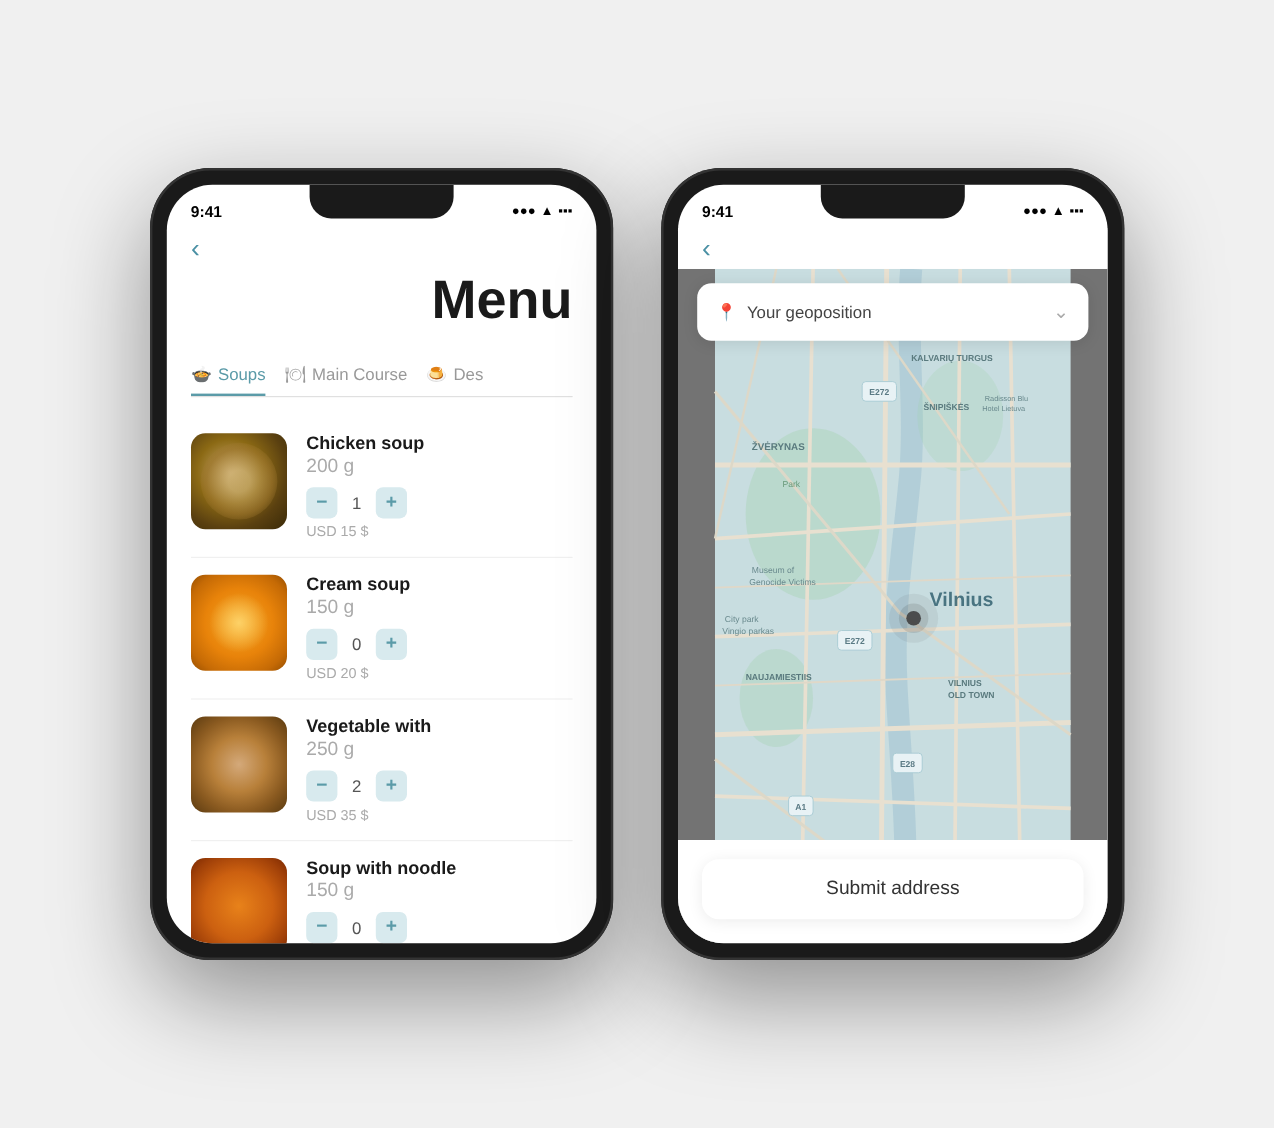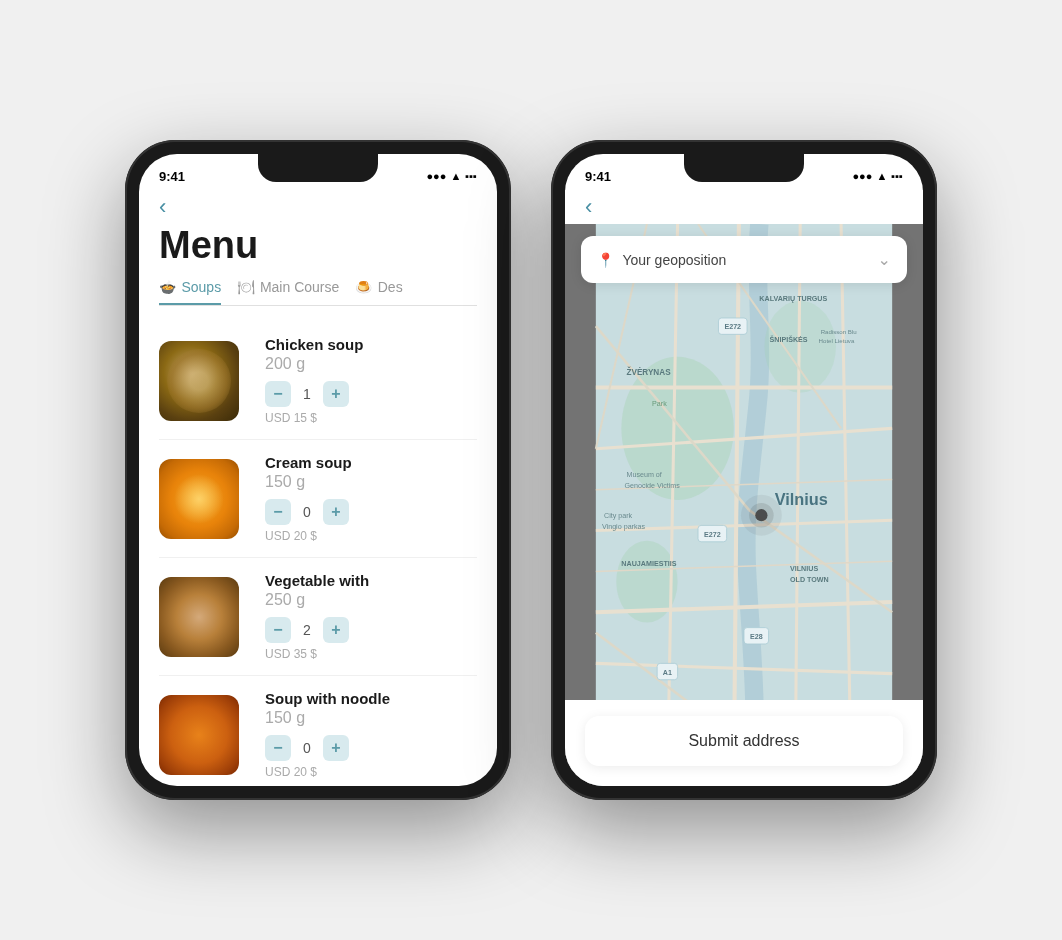--- a/index.html
+++ b/index.html
@@ -76,24 +76,25 @@
     .back-btn {
       font-size: 22px;
       color: #4a90a4;
       cursor: pointer;
       display: inline-block;
       margin-bottom: 4px;
       margin-top: 4px;
     }
 
     .page-title {
-      font-size: 38px;
+      font-size: 45px;
       font-weight: 700;
       color: #1a1a1a;
-      margin-bottom: 12px;
+      margin-bottom: 28px;
+      text-align: right;
     }
 
     .tabs-row {
       display: flex;
       gap: 16px;
       border-bottom: 1px solid #e0e0e0;
       margin-bottom: 16px;
       padding-bottom: 0;
     }
 
@@ -112,22 +113,21 @@
 
     .tab.active {
       color: #5b9ba8;
       border-bottom: 2px solid #5b9ba8;
     }
 
     .tab-icon { font-size: 14px; }
 
     .food-item {
       display: flex;
-      align-items: center;
-      gap: 26px;
+      gap: 16px;
       padding: 14px 0;
       border-bottom: 1px solid #f0f0f0;
     }
 
     .food-img {
       width: 80px;
       height: 80px;
       border-radius: 12px;
       object-fit: cover;
       flex-shrink: 0;

